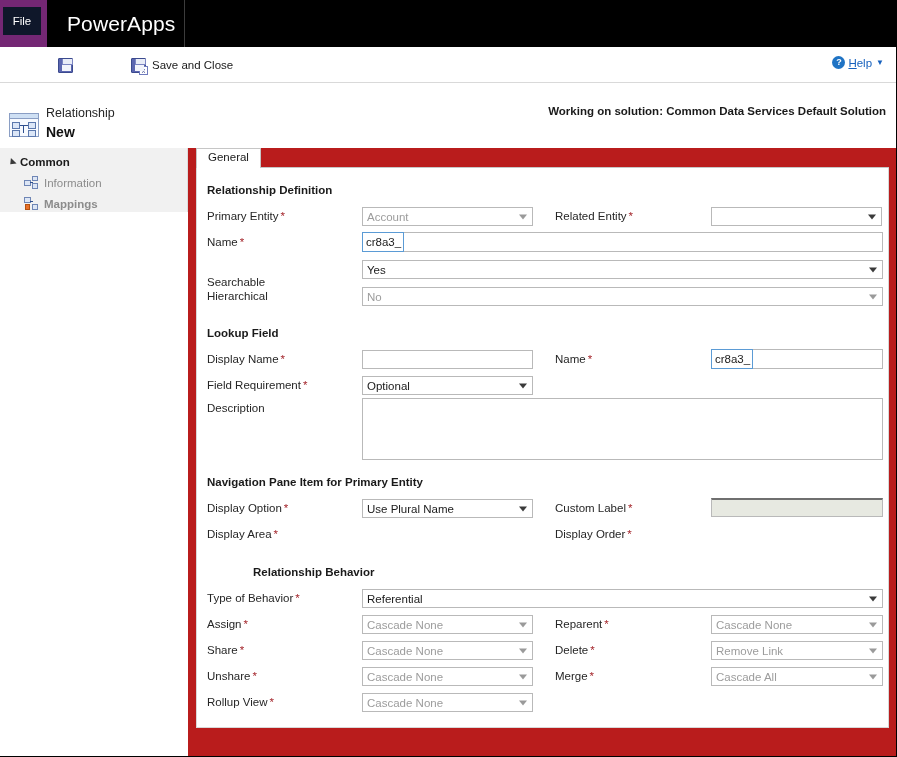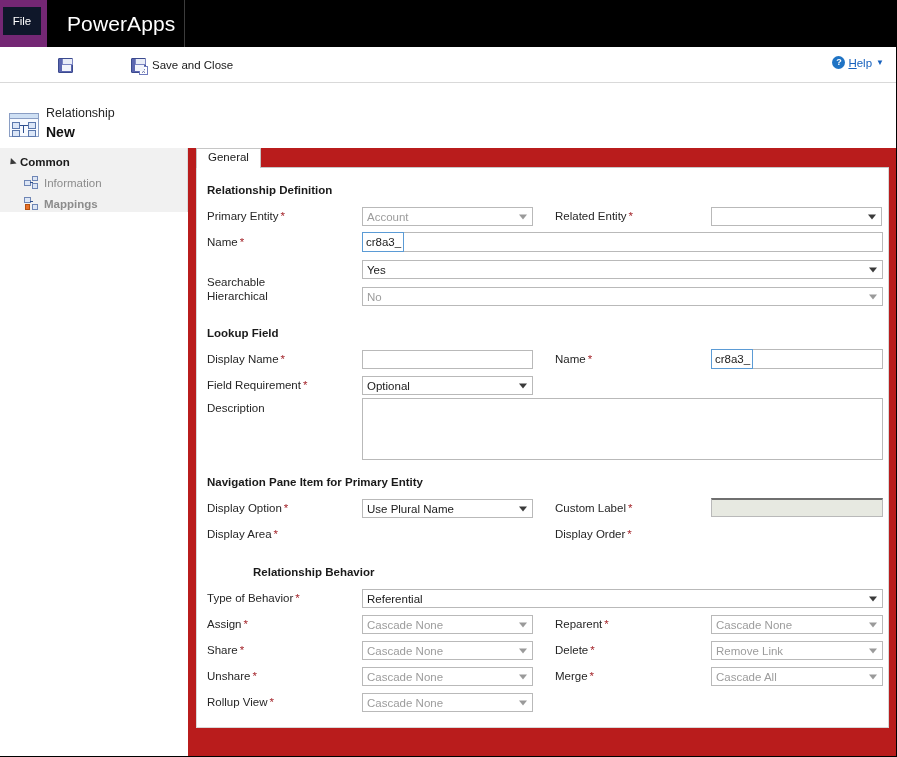--- a/index.html
+++ b/index.html
@@ -382,20 +382,21 @@
     <div class="hdr"></div>
     <div class="dot" style="left:3px; top:9px;"></div>
     <div class="dot" style="left:19px; top:9px;"></div>
     <div class="dot" style="left:3px; top:17px;"></div>
     <div class="dot" style="left:19px; top:17px;"></div>
     <div class="link" style="left:11px; top:12px; width:8px; height:1px;"></div>
     <div class="link" style="left:14px; top:12px; width:1px; height:8px;"></div>
   </div>
   <div class="title-kicker">Relationship</div>
   <div class="title-main">New</div>
+  <div class="solution-note">Working on solution: Common Data Services Default Solution</div>
 
   <div class="leftnav"></div>
 
   <div class="nav-group">
     <span class="nav-tri"></span>
     <span>Common</span>
   </div>
 
   <div class="nav-item" id="nav-information">
     <span class="mini-icon">

